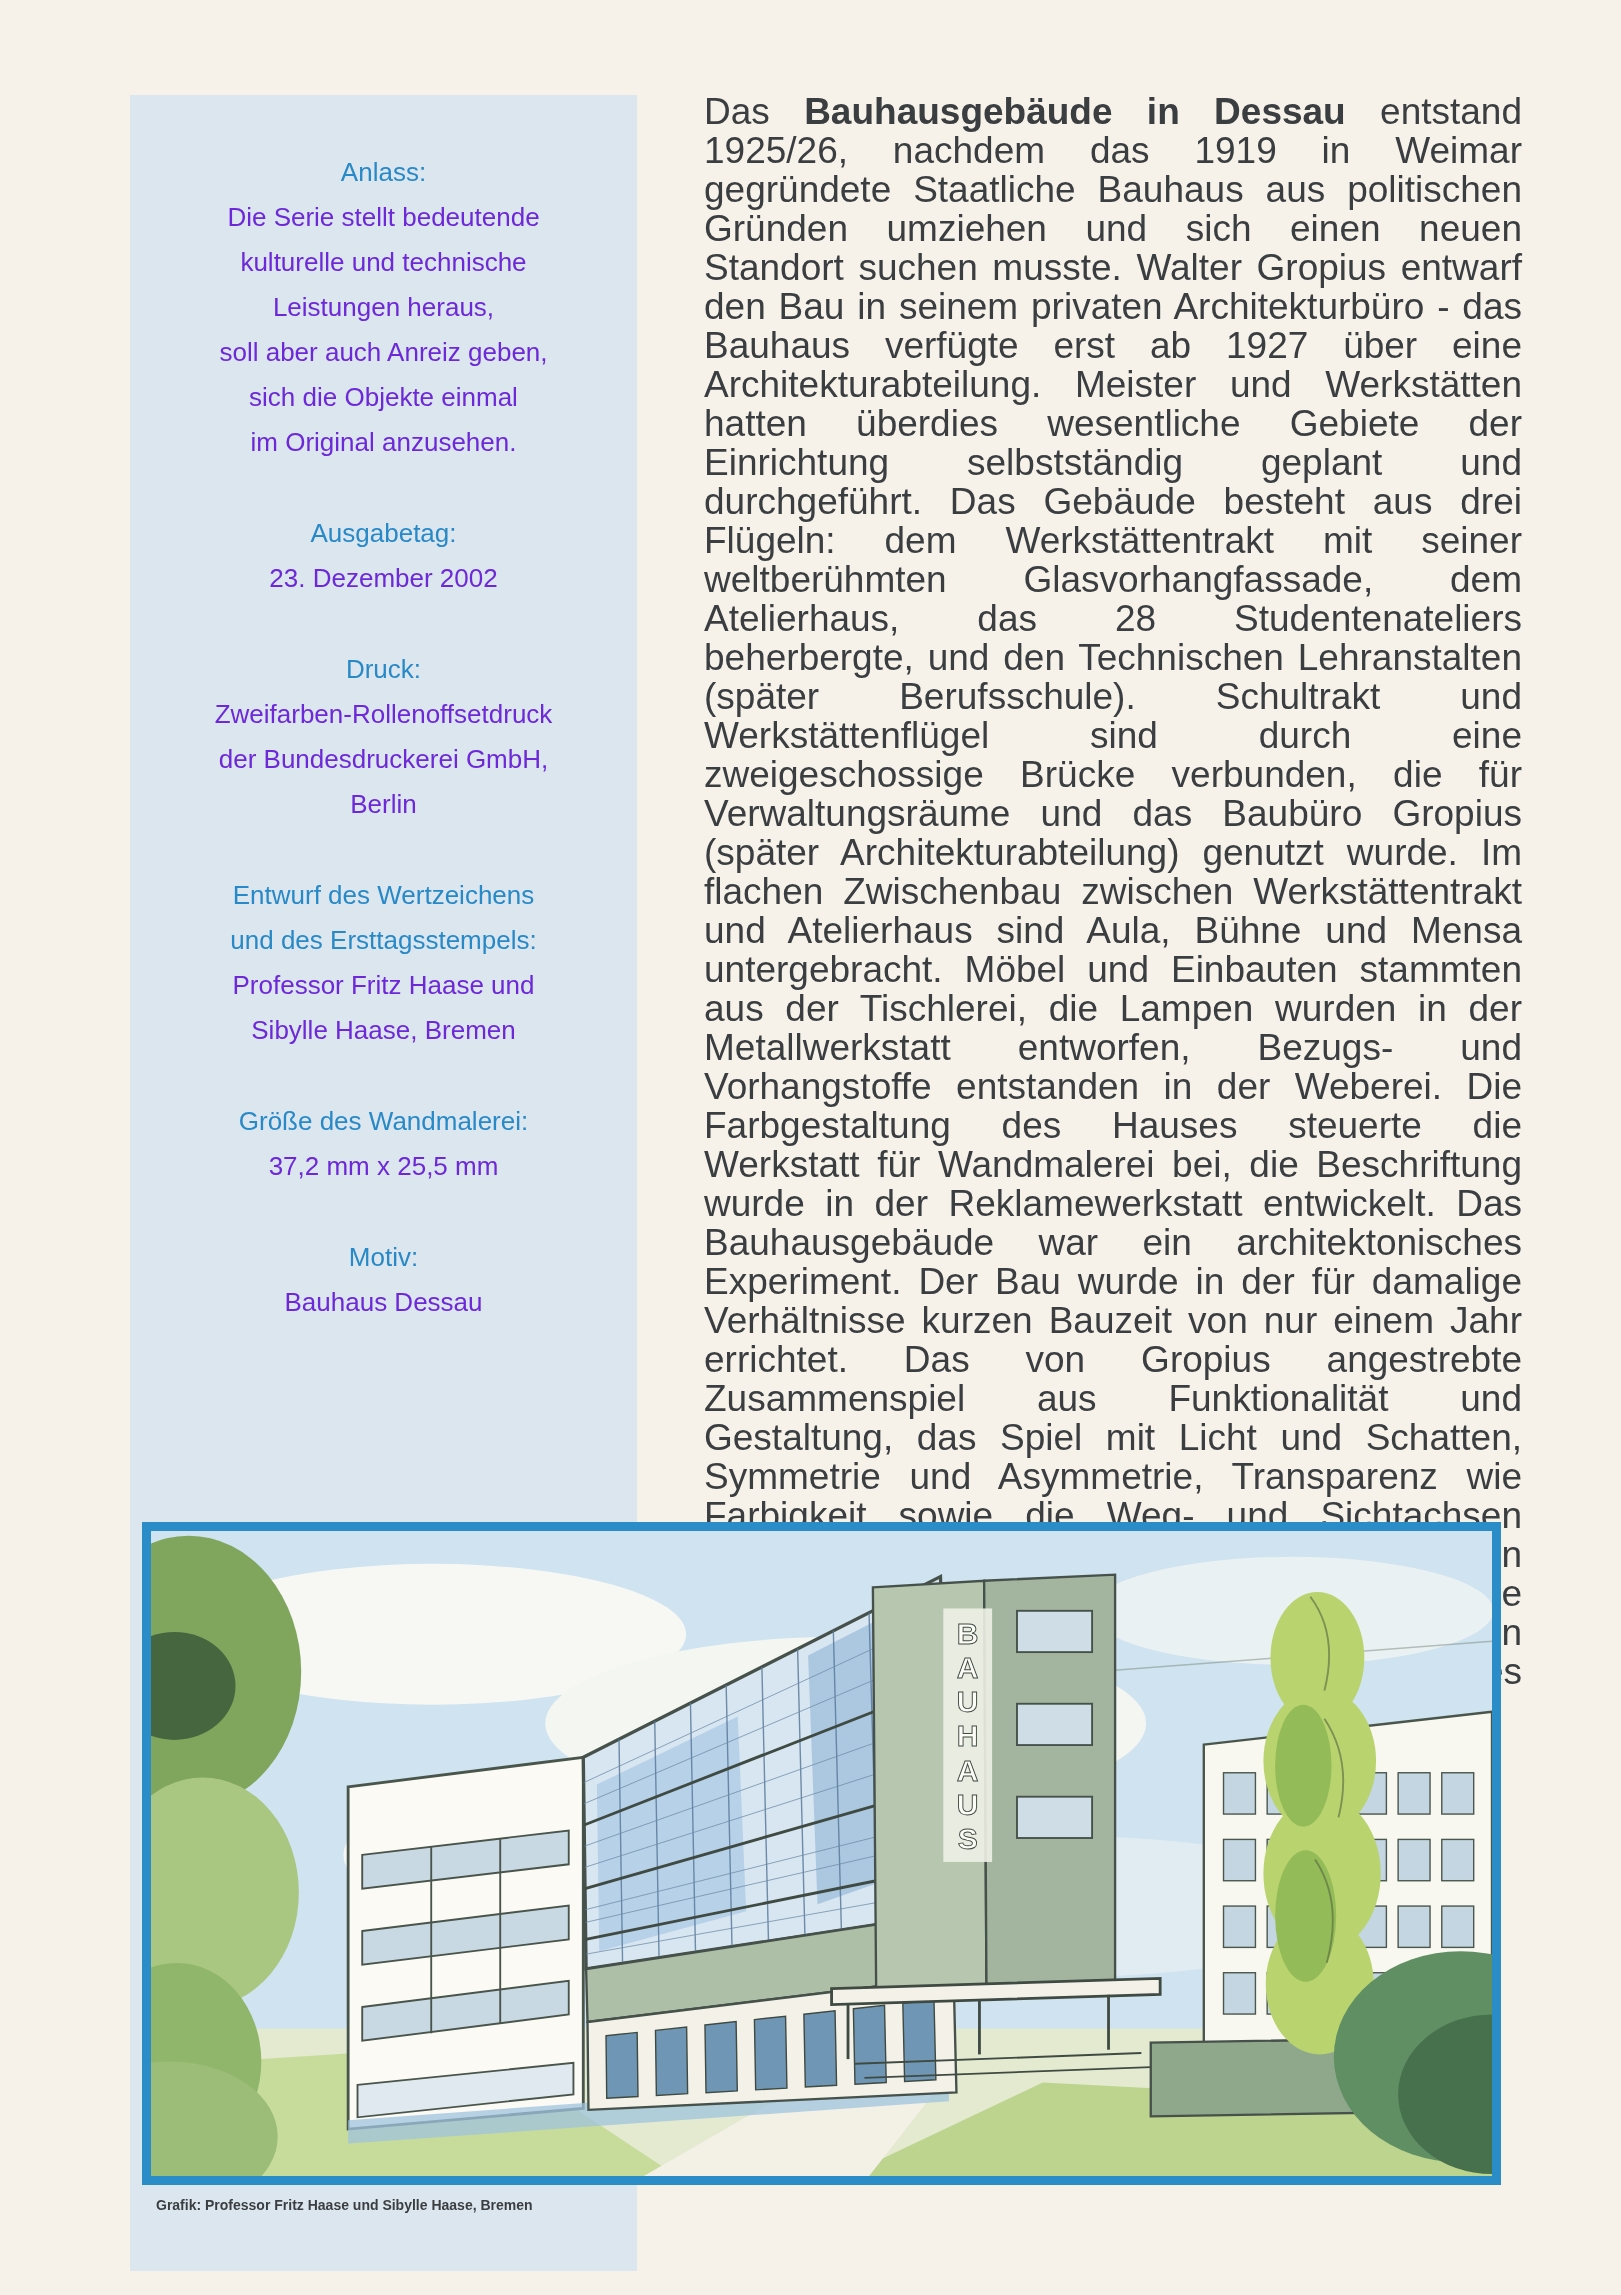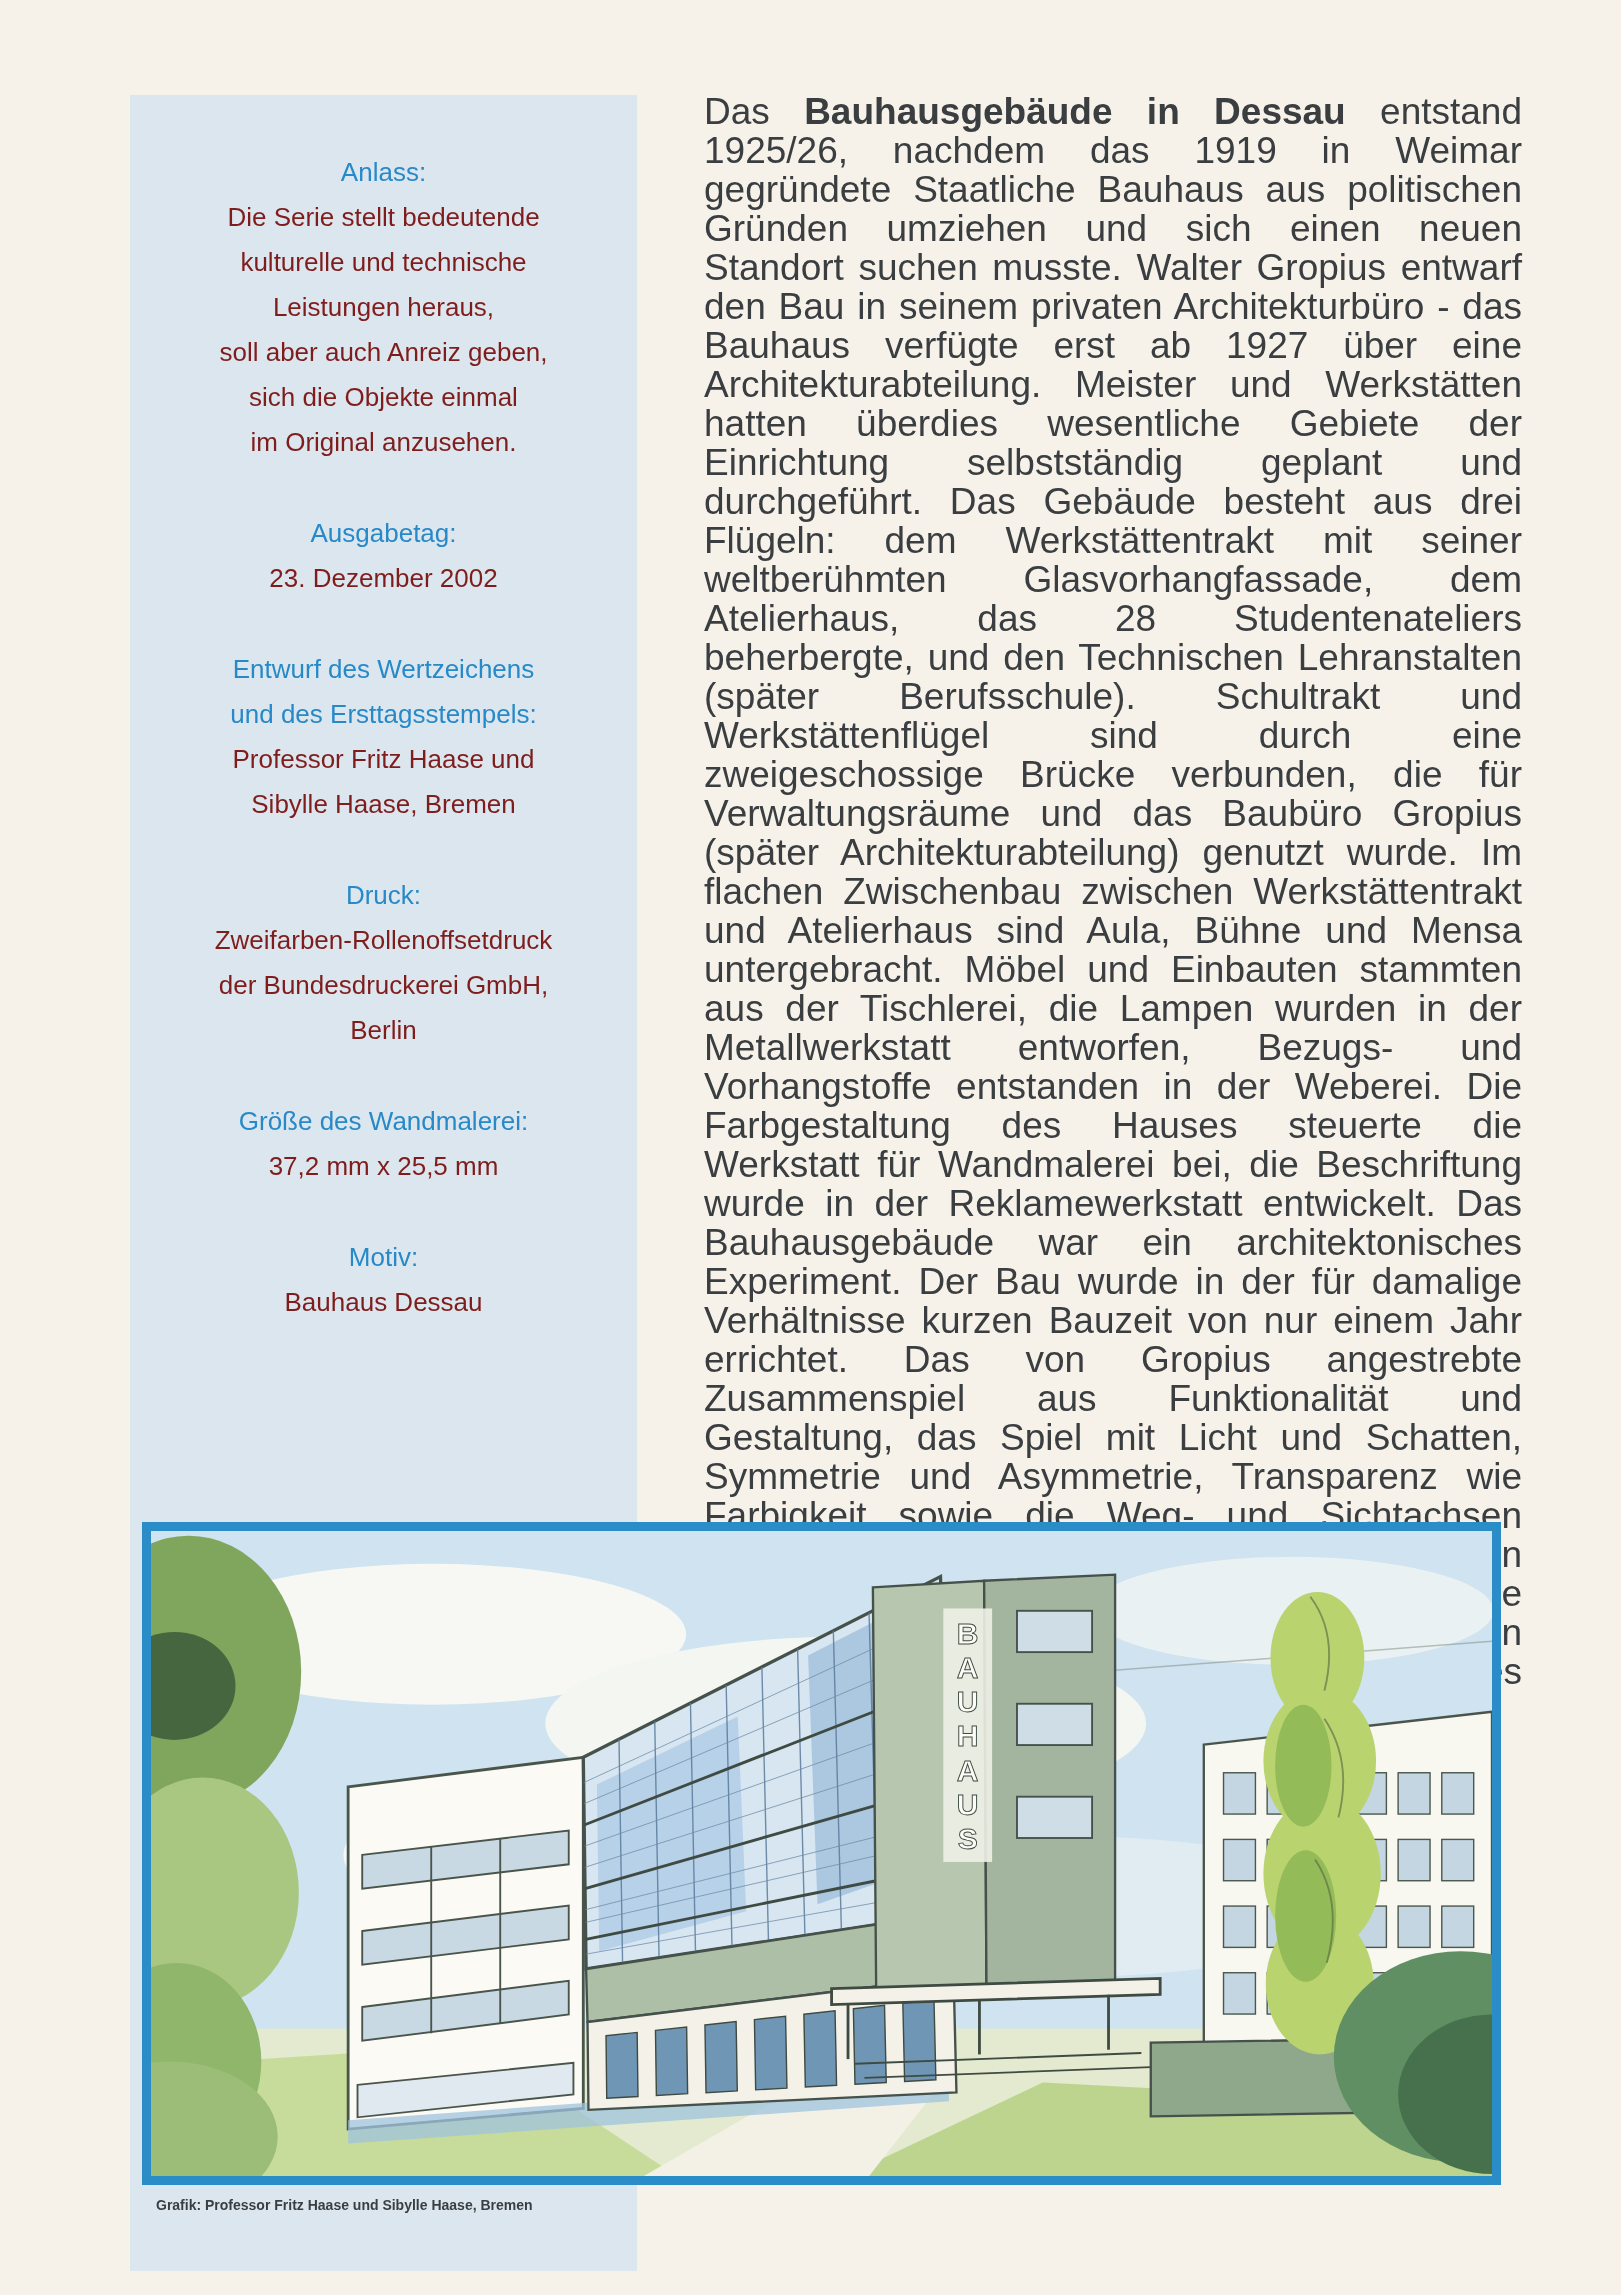--- a/index.html
+++ b/index.html
@@ -5,21 +5,21 @@
   html,body{margin:0;padding:0;background:#efeae0;}
   .page{position:relative;width:1621px;height:2295px;background:#f7f2e9;overflow:hidden;
         font-family:"Liberation Sans",sans-serif;}
   
   .sidebar{position:absolute;left:130px;top:95px;width:507px;height:2176px;background:#dce6ee;}
   .sidebar-inner{padding:55px 16px 0 16px;text-align:center;color:#3c4146;
                  font-size:26px;line-height:45px;}
   .side-section{margin-top:46px;}
   .side-section.first{margin-top:0;}
   .side-heading{color:#2789c7;white-space:pre-line;}
-  .side-body{white-space:pre-line;color:#7f1d1d;}
+  .side-body{white-space:pre-line;color:#6d28d9;}
   
   .article{position:absolute;left:704px;top:92px;width:818px;color:#3a3e41;
            font-size:37px;line-height:39px;text-align:justify;}
   .article .lead{font-weight:700;}
   
   .figure{position:absolute;left:142px;top:1522px;width:1341px;height:645px;
           border:9.4px solid #2a8dc8;background:#fbfaf4;}
   .figure svg{display:block;width:100%;height:100%;}
   .caption{position:absolute;left:156px;top:2197px;width:469px;font-size:14px;
            font-weight:700;color:#3a3e41;}
@@ -38,30 +38,30 @@
 Leistungen heraus,
 soll aber auch Anreiz geben,
 sich die Objekte einmal
 im Original anzusehen.</div>
       </div>
       <div class="side-section">
         <div class="side-heading">Ausgabetag:</div>
         <div class="side-body">23. Dezember 2002</div>
       </div>
       <div class="side-section">
+        <div class="side-heading">Druck:</div>
+        <div class="side-body">Zweifarben-Rollenoffsetdruck
+der Bundesdruckerei GmbH,
+Berlin</div>
+      </div>
+      <div class="side-section">
         <div class="side-heading">Entwurf des Wertzeichens
 und des Ersttagsstempels:</div>
         <div class="side-body">Professor Fritz Haase und
 Sibylle Haase, Bremen</div>
-      </div>
-      <div class="side-section">
-        <div class="side-heading">Druck:</div>
-        <div class="side-body">Zweifarben-Rollenoffsetdruck
-der Bundesdruckerei GmbH,
-Berlin</div>
       </div>
       <div class="side-section">
         <div class="side-heading">Größe des Wandmalerei:</div>
         <div class="side-body">37,2 mm x 25,5 mm</div>
       </div>
       <div class="side-section">
         <div class="side-heading">Motiv:</div>
         <div class="side-body">Bauhaus Dessau</div>
       </div>
     </div>

